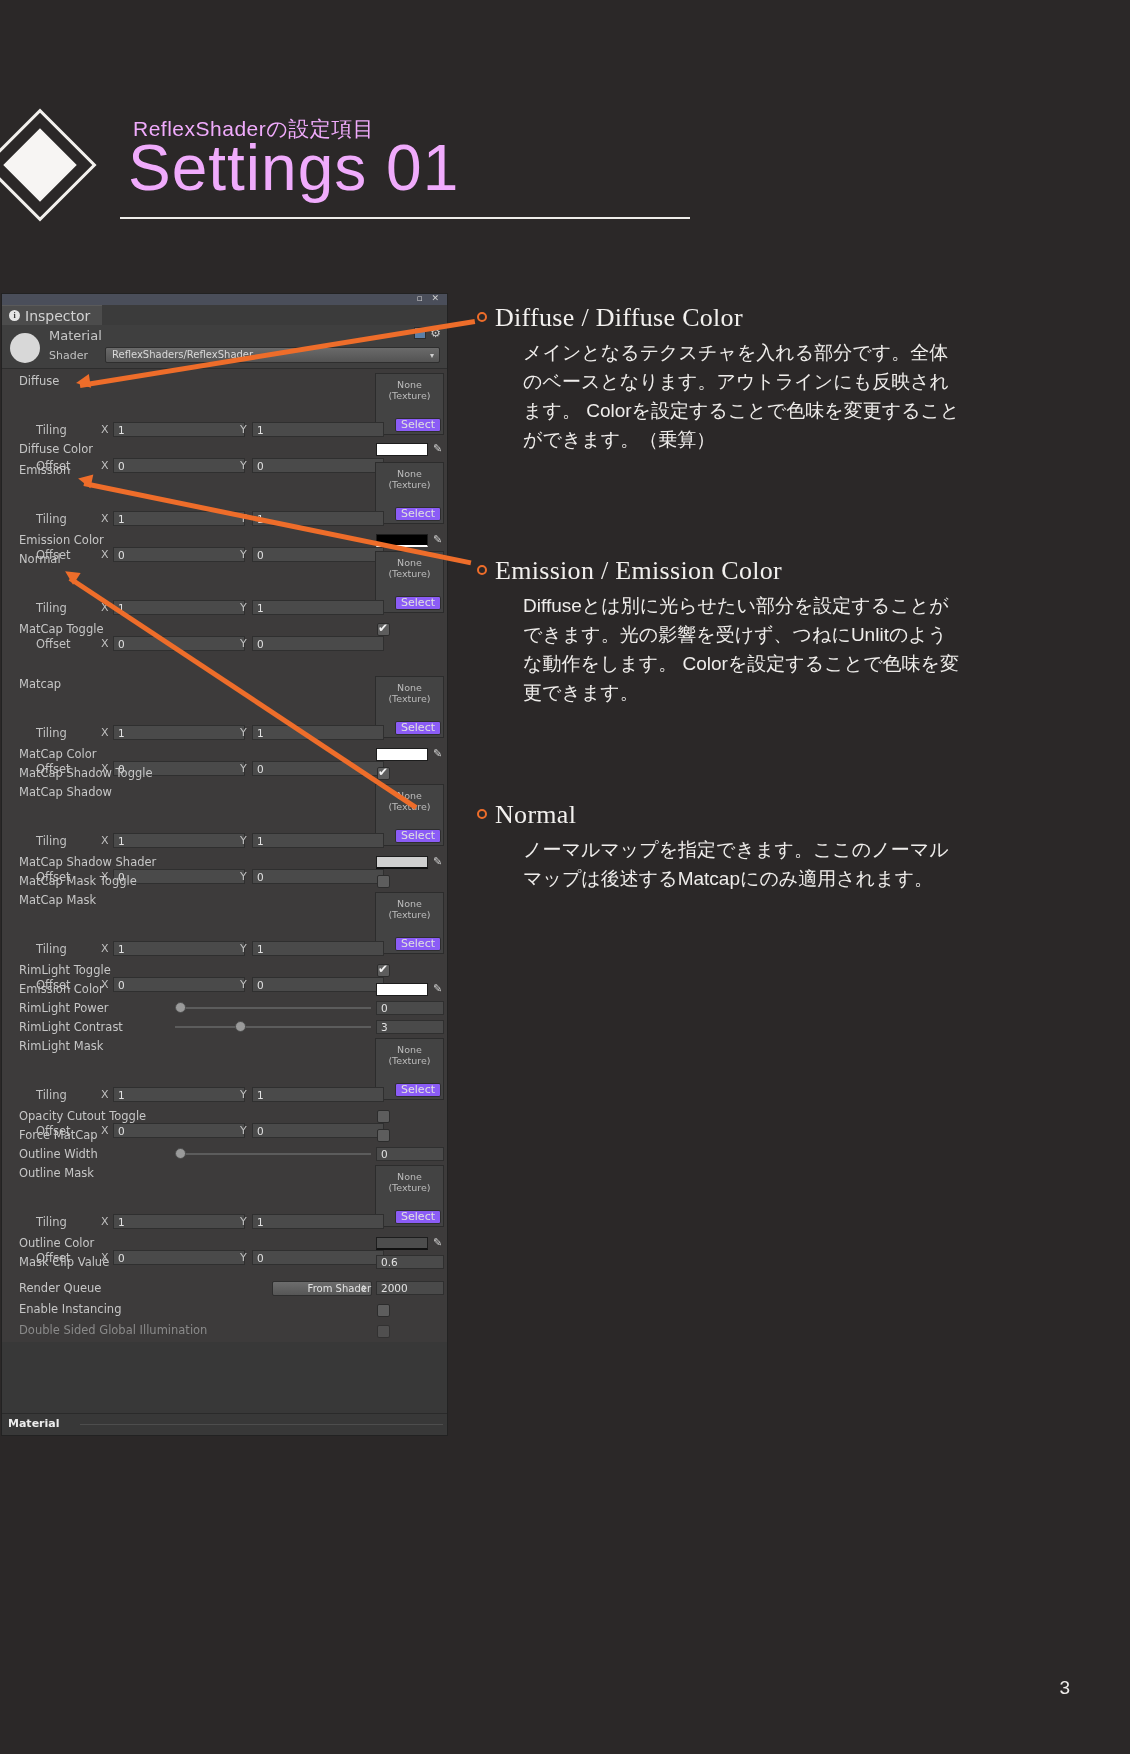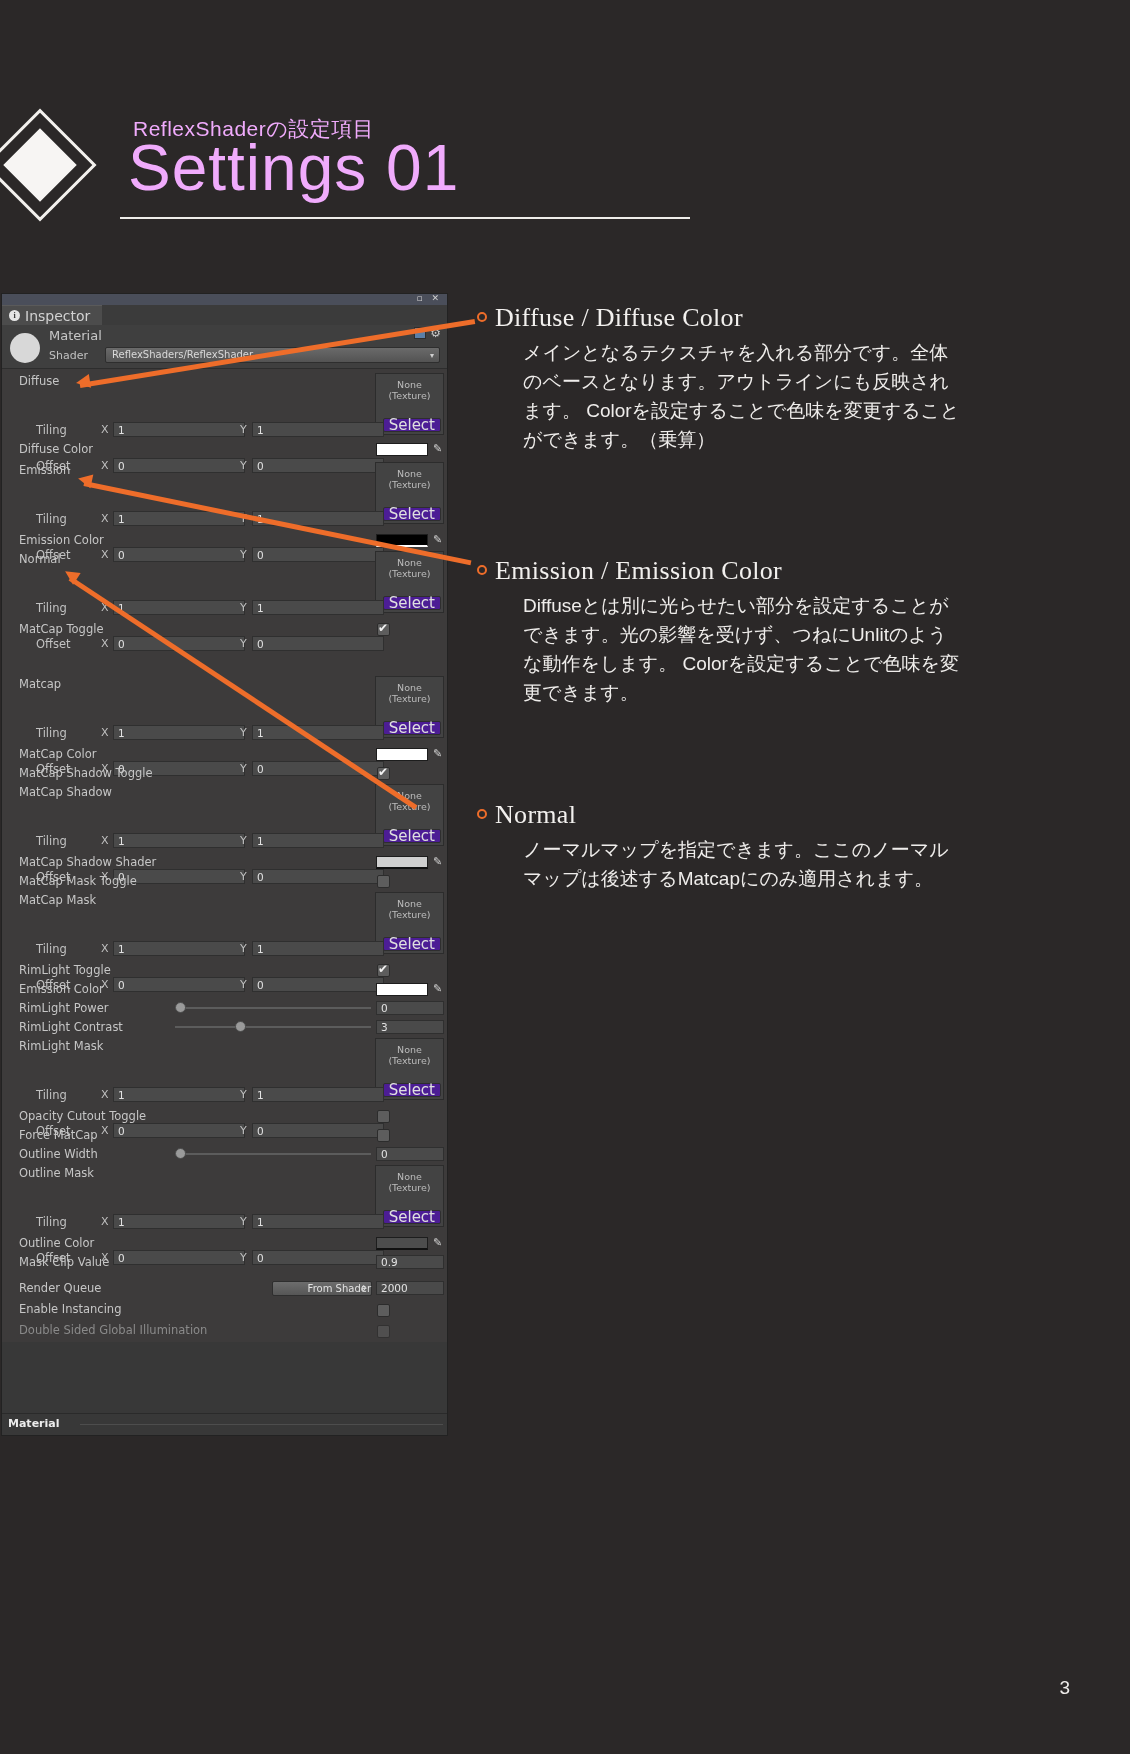--- a/index.html
+++ b/index.html
@@ -110,22 +110,22 @@
   .texbox {
     position: absolute; right: 3px; width: 69px;
     background: #434343; border: 1px solid #2c2c2c;
   }
   .texbox .none {
     text-align: center; font-size: 9.5px; color: #bcbcbc; padding-top: 5px; line-height: 11px;
     font-family: "DejaVu Sans", sans-serif;
   }
   .texbox .sel {
     position: absolute; right: 2px; bottom: 2px;
-    background: #4c1d95; border: 1px solid #2e2e2e; border-radius: 2px;
-    font-size: 15px; color: #e0e0e0; padding: 0 5px; line-height: 12px;
+    background: #8b5cf6; border: 1px solid #2e2e2e; border-radius: 2px;
+    font-size: 11px; color: #e0e0e0; padding: 0 5px; line-height: 12px;
     font-family: "DejaVu Sans", sans-serif;
     margin-left: 27px;
   }
 
   .colorfield {
     position: absolute; right: 19px; width: 52px; height: 13px;
     border: 1px solid #1d1d1d;
   }
   .eyedrop {
     position: absolute; right: 3px; width: 13px; height: 13px;
@@ -596,21 +596,21 @@
       </div>
 
       <div class="row" style="height:19px;">
         <span class="lbl">Outline Color</span>
         <span class="colorfield" style="top:3px;background:#4d4d4d;border-bottom:2px solid #111;"></span>
         <span class="eyedrop" style="top:3px;">✎</span>
       </div>
 
       <div class="row" style="height:19px;">
         <span class="lbl">Mask Clip Value</span>
-        <span class="numfld" style="top:2px;">0.9</span>
+        <span class="numfld" style="top:2px;">0.6</span>
       </div>
 
       <div class="sectiongap"></div>
 
       <div class="row" style="height:21px;">
         <span class="lbl">Render Queue</span>
         <span class="enumfld" style="right:75px;top:2px;width:100px;text-align:right;">
           <span>From Shader</span>
           <span class="arw2">⇕</span>
         </span>

